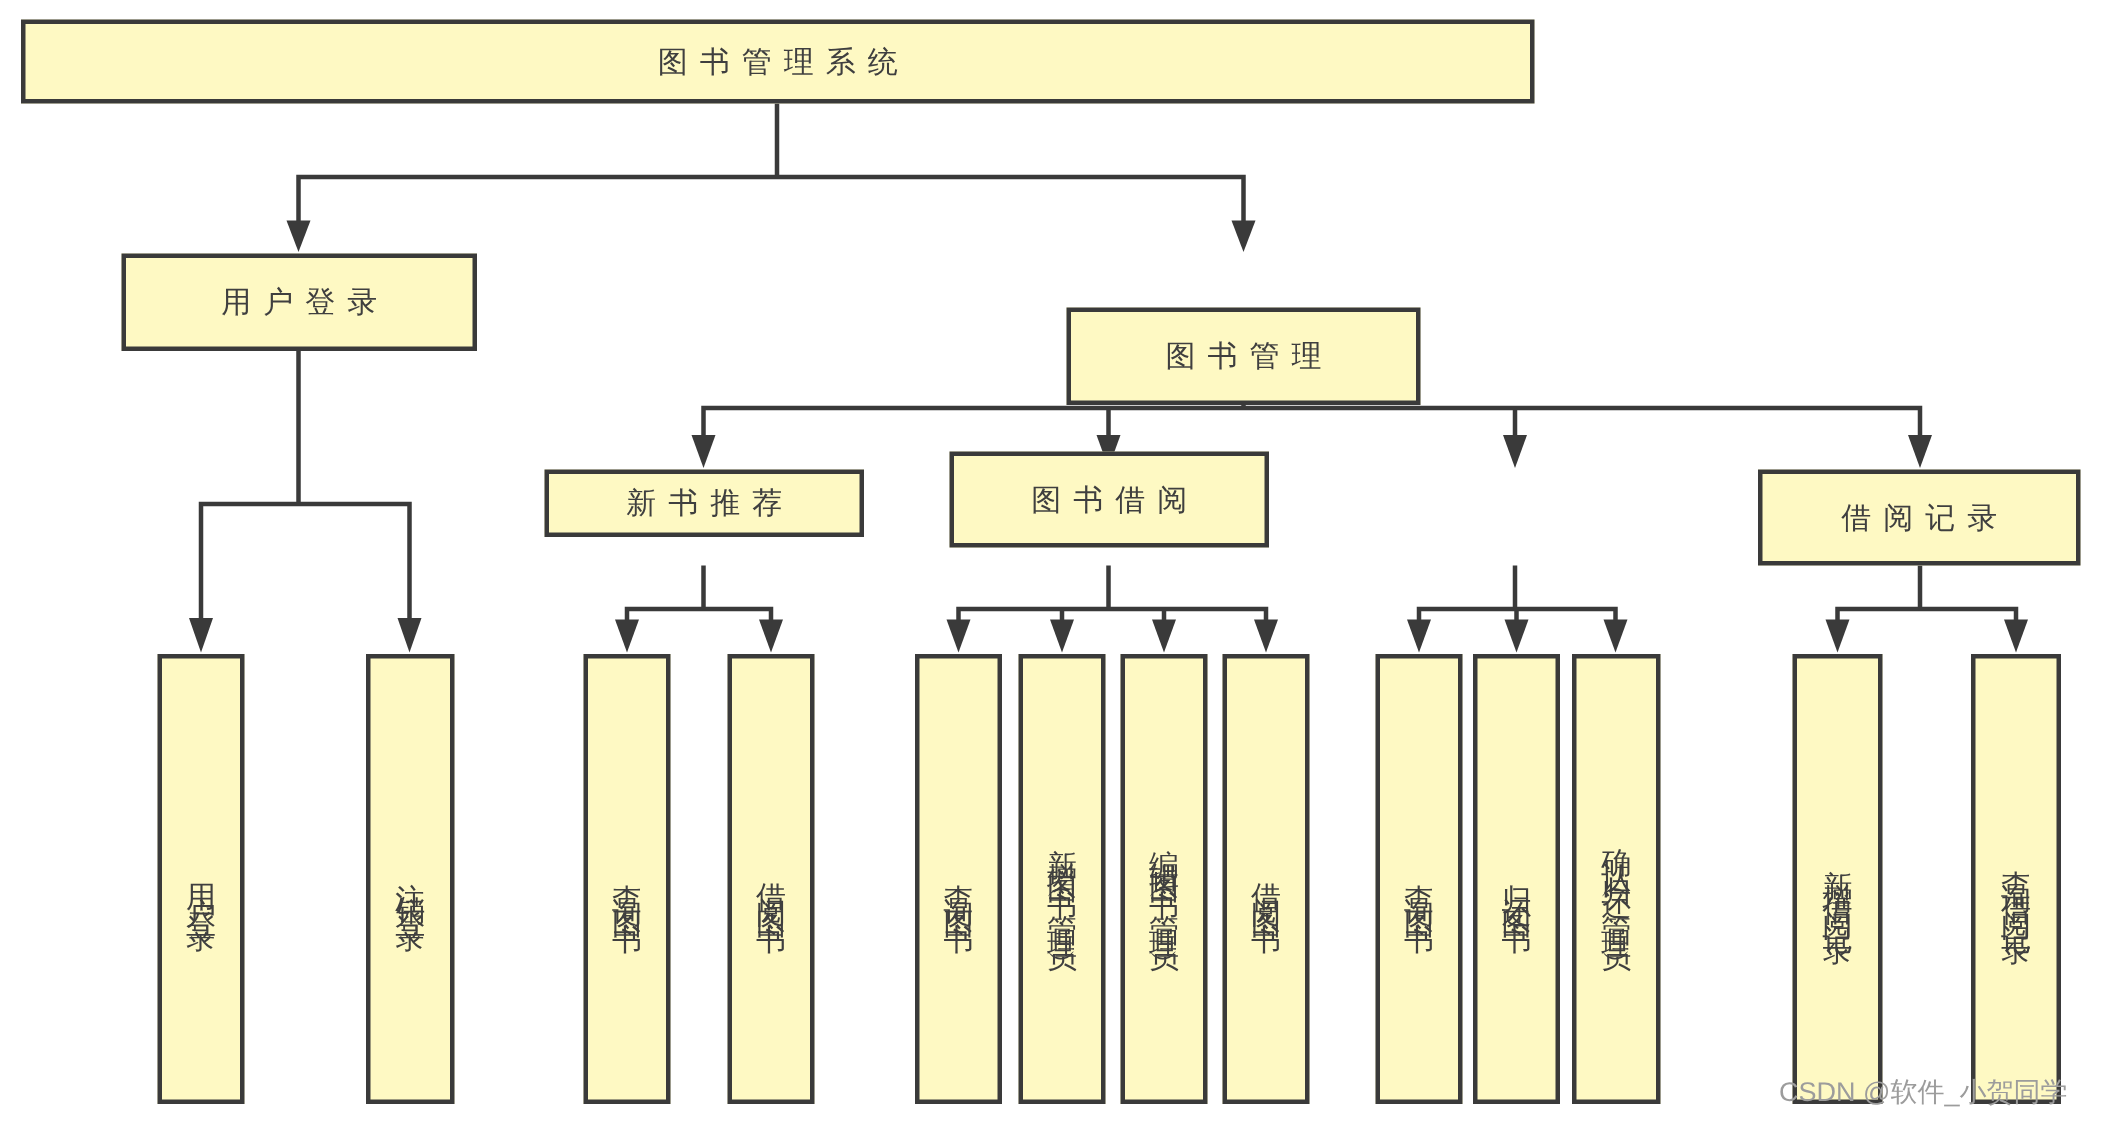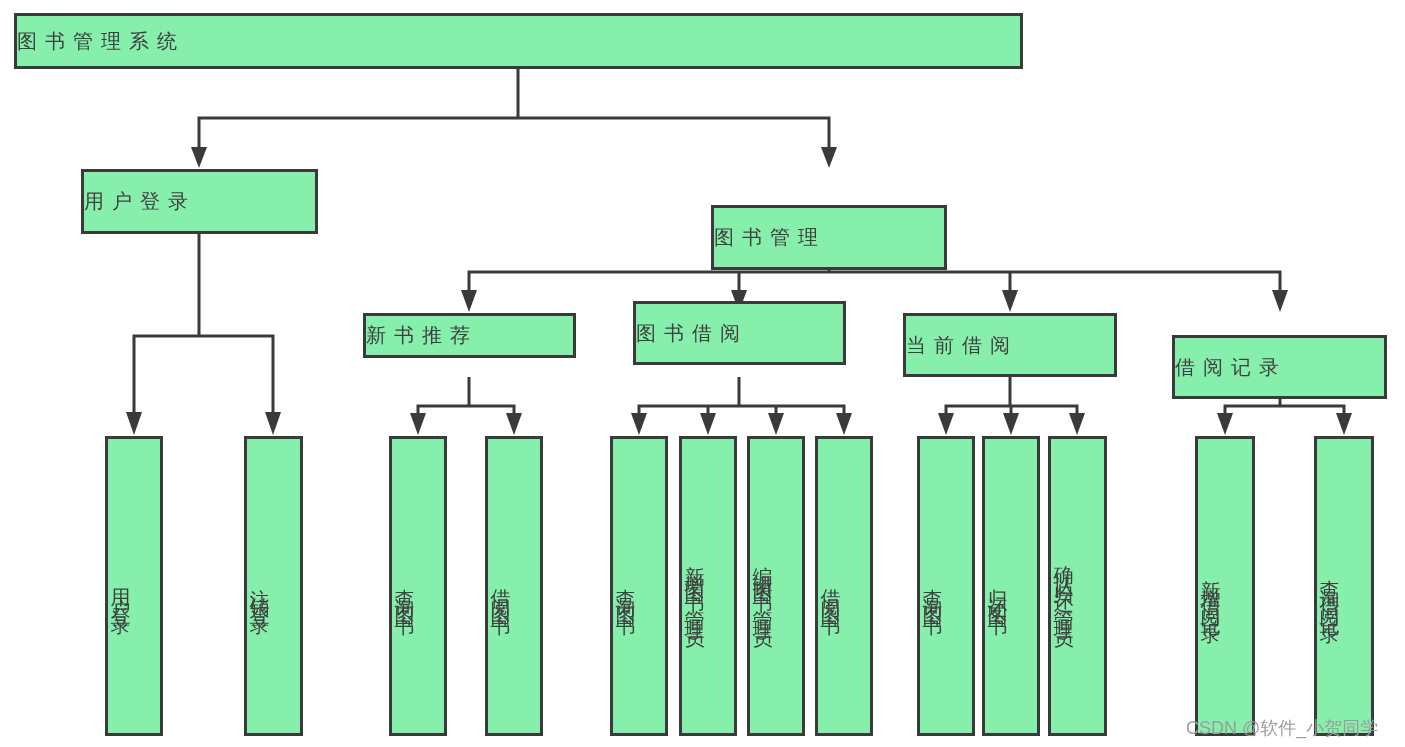--- a/index.html
+++ b/index.html
@@ -20,23 +20,24 @@
     left: 0;
     top: 0;
     width: 1405px;
     height: 747px;
     z-index: 1;
   }
   .node {
     position: absolute;
     box-sizing: border-box;
     border: 3px solid #3a3a3a;
-    background: #86efac;
+    background: #fef9c3;
     display: flex;
     align-items: center;
+    justify-content: center;
     z-index: 2;
     color: #3f3f3f;
   }
   .node .hlabel {
     font-size: 20px;
     letter-spacing: 8px;
     margin-right: -8px; 
     white-space: nowrap;
   }
   .node .vlabel {
@@ -120,24 +121,21 @@
   <div class="node" style="left:711px; top:169px; width:236px; height:65px;margin-top:36px;">
     <span class="hlabel">图书管理</span>
   </div>
 
   <div class="node" style="left:363px; top:313px; width:213px; height:45px;">
     <span class="hlabel">新书推荐</span>
   </div>
   <div class="node" style="left:633px; top:301px; width:213px; height:64px;">
     <span class="hlabel">图书借阅</span>
   </div>
-  <div class="node" style="left:903px; top:313px; width:214px; height:64px;">
-    <span class="hlabel">当前借阅</span>
-  </div>
-  <div class="node" style="left:1172px; top:313px; width:215px; height:64px;margin-top:22px;">
+  <div class="node" style="left:1172px; top:313px; width:215px; height:64px;">
     <span class="hlabel">借阅记录</span>
   </div>
 
   <div class="node" style="left:105px; top:436px; width:58px; height:300px;">
     <span class="vlabel">用户登录</span>
   </div>
   <div class="node" style="left:244px; top:436px; width:59px; height:300px;">
     <span class="vlabel">注销登录</span>
   </div>
 

